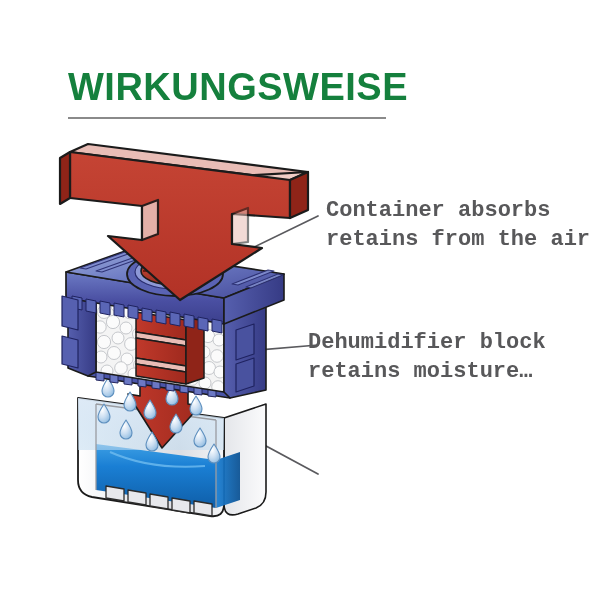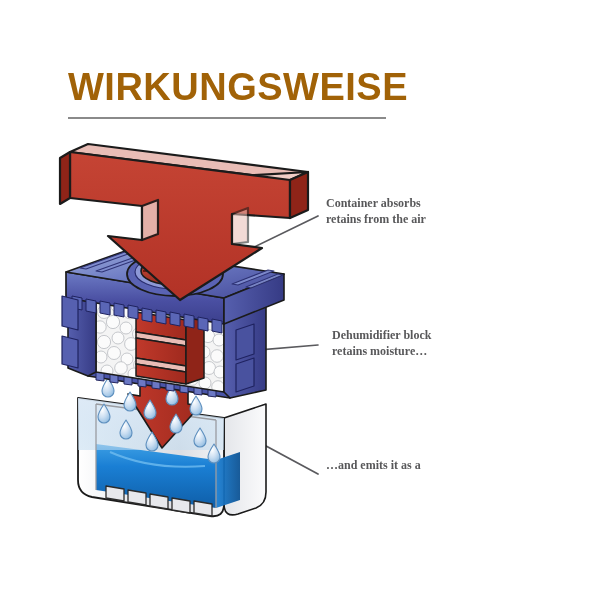--- a/index.html
+++ b/index.html
@@ -25,43 +25,43 @@
     position: absolute;
     left: 68px;
     top: 68px;
     width: 330px;
   }
   #page-title {
     font-family: "Liberation Sans", sans-serif;
     font-size: 38px;
     font-weight: bold;
     letter-spacing: 0.5px;
-    color: #a16207;
+    color: #15803d;
     line-height: 1.05;
     white-space: nowrap;
   }
   #title-rule {
     margin-top: 9px;
     height: 2px;
     width: 318px;
     background: #8a8a8a;
   }
 
   
   .callout {
     position: absolute;
-    font-family: Liberation Serif, serif;
-    font-size: 12px;
+    font-family: Liberation Mono, monospace;
+    font-size: 22px;
     font-weight: bold;
     color: #58585a;
     line-height: 1.32;
     white-space: nowrap;
   }
   #callout-1 { left: 326px; top: 196px; }
-  #callout-2 { left: 332px; top: 328px; }
+  #callout-2 { left: 308px; top: 328px; }
   #callout-3 { left: 326px; top: 458px; }
 
   
   #illustration {
     position: absolute;
     left: 0;
     top: 0;
     width: 600px;
     height: 600px;
   }
@@ -341,16 +341,15 @@
     <div>Container absorbs</div>
     <div>retains from the air</div>
   </div>
 
   <div id="callout-2" class="callout">
     <div>Dehumidifier block</div>
     <div>retains moisture…</div>
   </div>
 
   <div id="callout-3" class="callout">
-    <div>…and emits it as a</div>
   </div>
 
 </div>
 
 </body></html>

